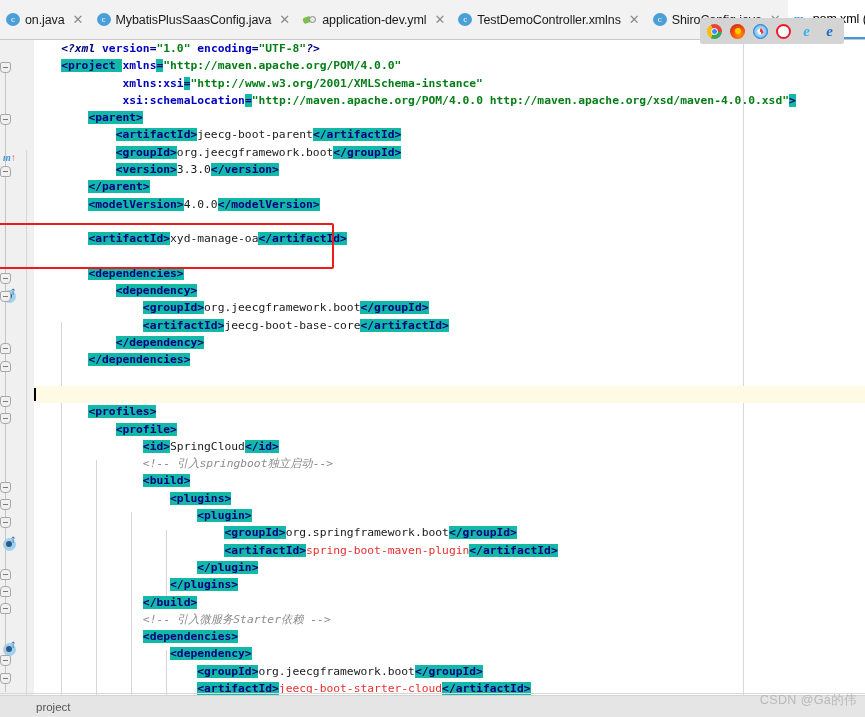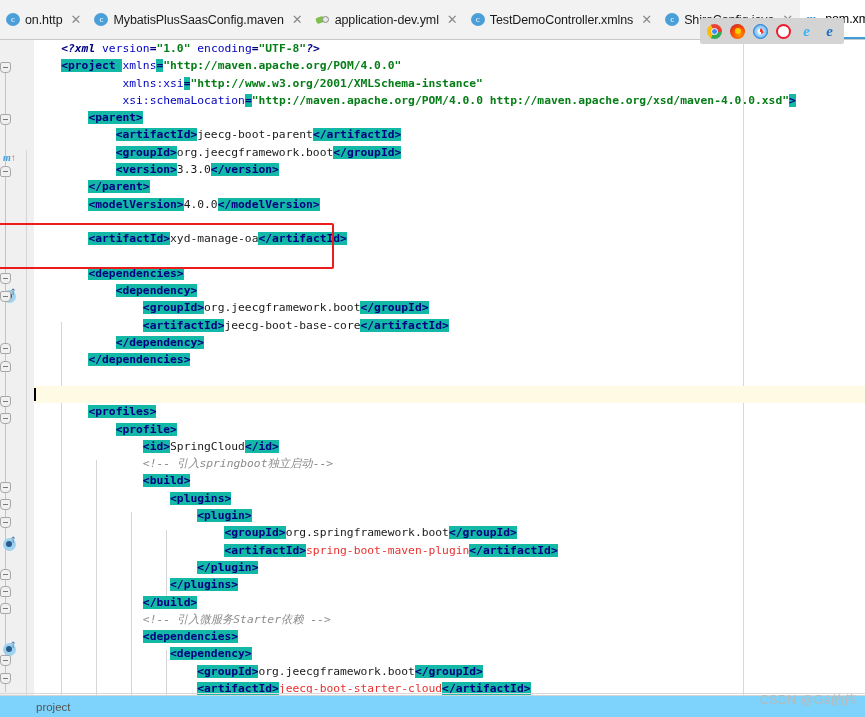--- a/index.html
+++ b/index.html
@@ -206,21 +206,21 @@
   .margin-guide {
     position: absolute;
     top: 0; left: 743px;
     width: 1px; height: 655px;
     background: #d8d8d8;
   }
 
   
   .tg { color: #000080; font-weight: bold; background: #14b8a6; }
   .txt { color: #1a1a1a; }
-  .attr { color: #0000c0; font-weight: normal; }
+  .attr { color: #0000c0; font-weight: bold; }
   .val { color: #067d17; font-weight: bold; }
   .cmt { color: #8c8c8c; font-style: italic; }
   .err { color: #e8302e; }
   .pi  { color: #000080; font-weight: bold; font-style: italic; }
 
   
   .redbox {
     position: absolute;
     border: 2.5px solid #ec1c1c;
     border-radius: 2px;
@@ -295,21 +295,21 @@
     line-height: 15px; text-align: center;
   }
   .bi-ie { color: #39b3ef; }
   .bi-edge { color: #1a6fc4; }
 
   
   .breadcrumb {
     position: absolute;
     top: 695px; left: 0;
     width: 865px; height: 22px;
-    background: #7dd3fc;
+    background: #e5e5e5;
     border-top: 1px solid #d4d4d4;
     display: flex;
     align-items: center;
   }
   .breadcrumb .bc-text {
     margin-left: 36px;
     font-size: 11.5px;
     color: #555555;
     font-family: "Liberation Sans", sans-serif;
   }
@@ -328,26 +328,26 @@
   }
 </style>
 </head>
 <body>
 
 <div id="app">
 
   <div class="tabbar">
     <div class="tab">
       <span class="tab-icon ic-java">c</span>
-      <span class="tabname">on.http</span>
+      <span class="tabname">on.java</span>
       <span class="tab-close">✕</span>
     </div>
     <div class="tab">
       <span class="tab-icon ic-java">c</span>
-      <span class="tabname">MybatisPlusSaasConfig.maven</span>
+      <span class="tabname">MybatisPlusSaasConfig.java</span>
       <span class="tab-close">✕</span>
     </div>
     <div class="tab">
       <span class="tab-icon ic-yml">
           <i class="c1"></i>
           <i class="c2"></i>
         </span>
       <span class="tabname">application-dev.yml</span>
       <span class="tab-close">✕</span>
     </div>

